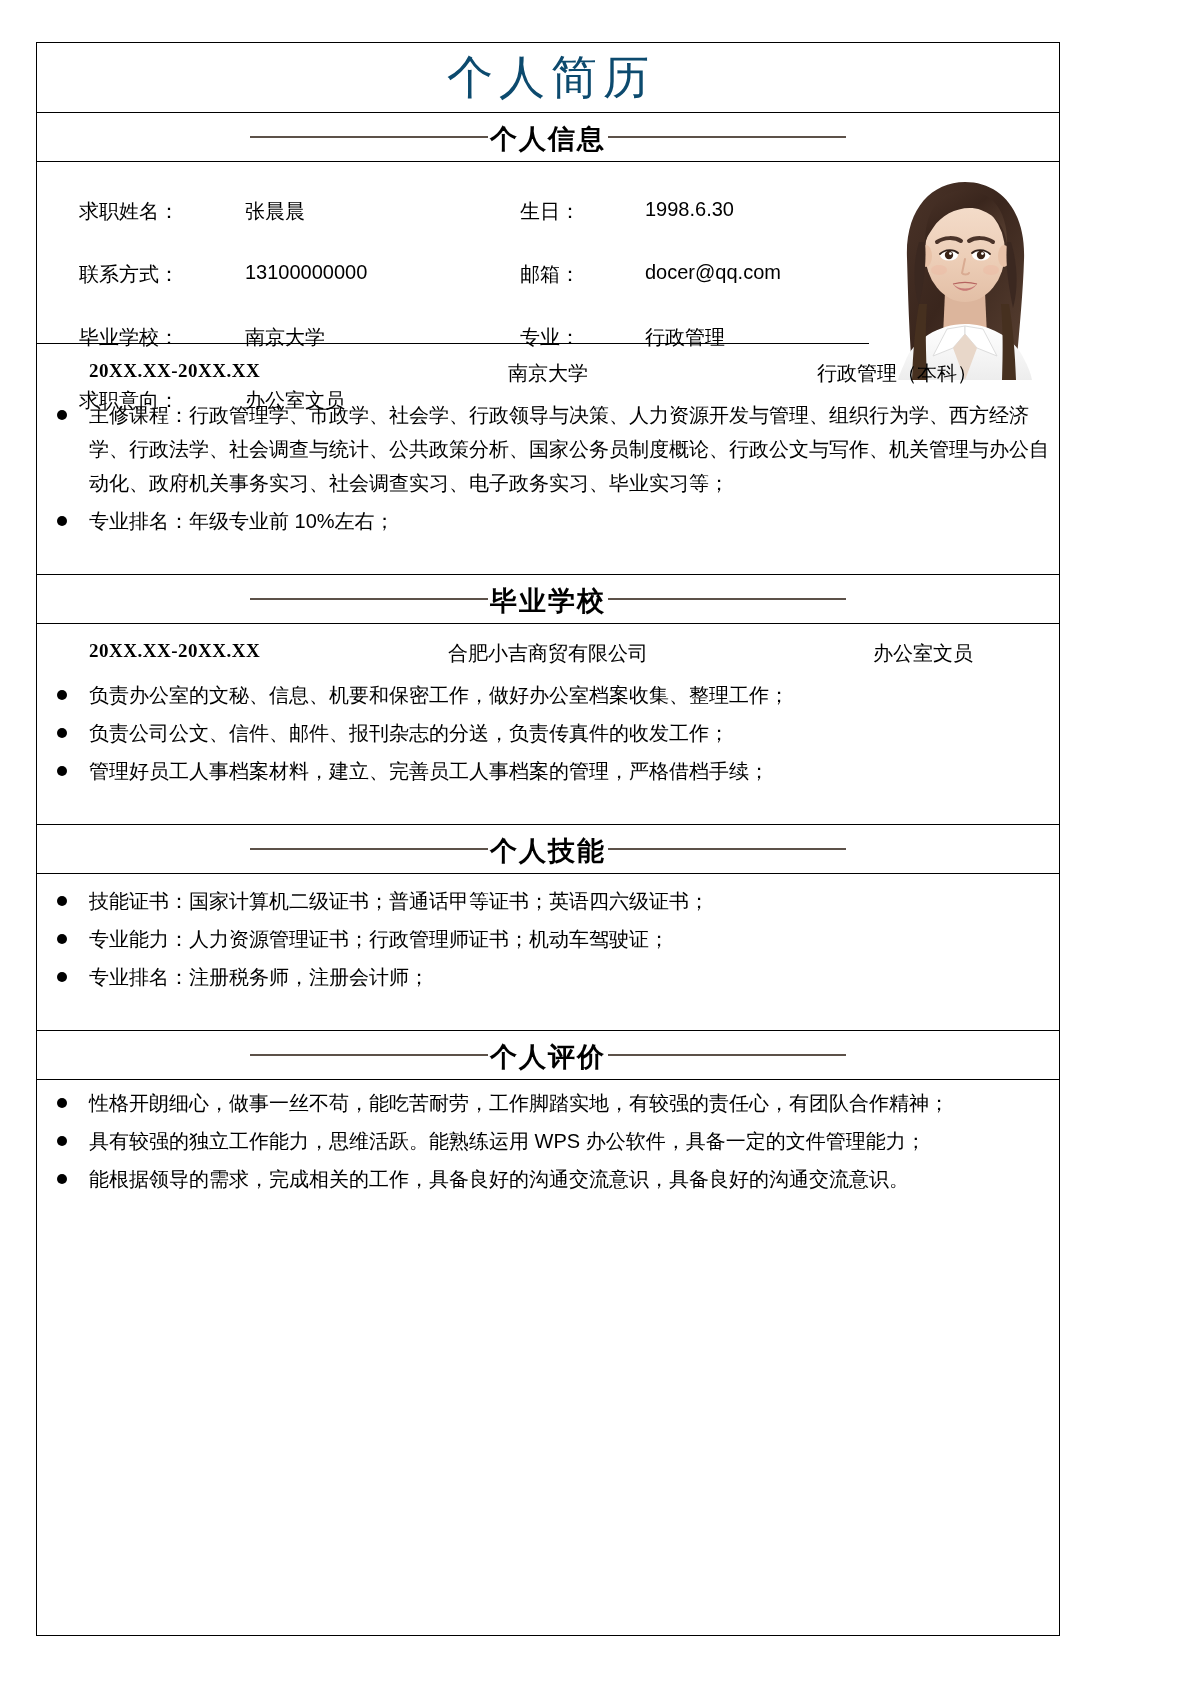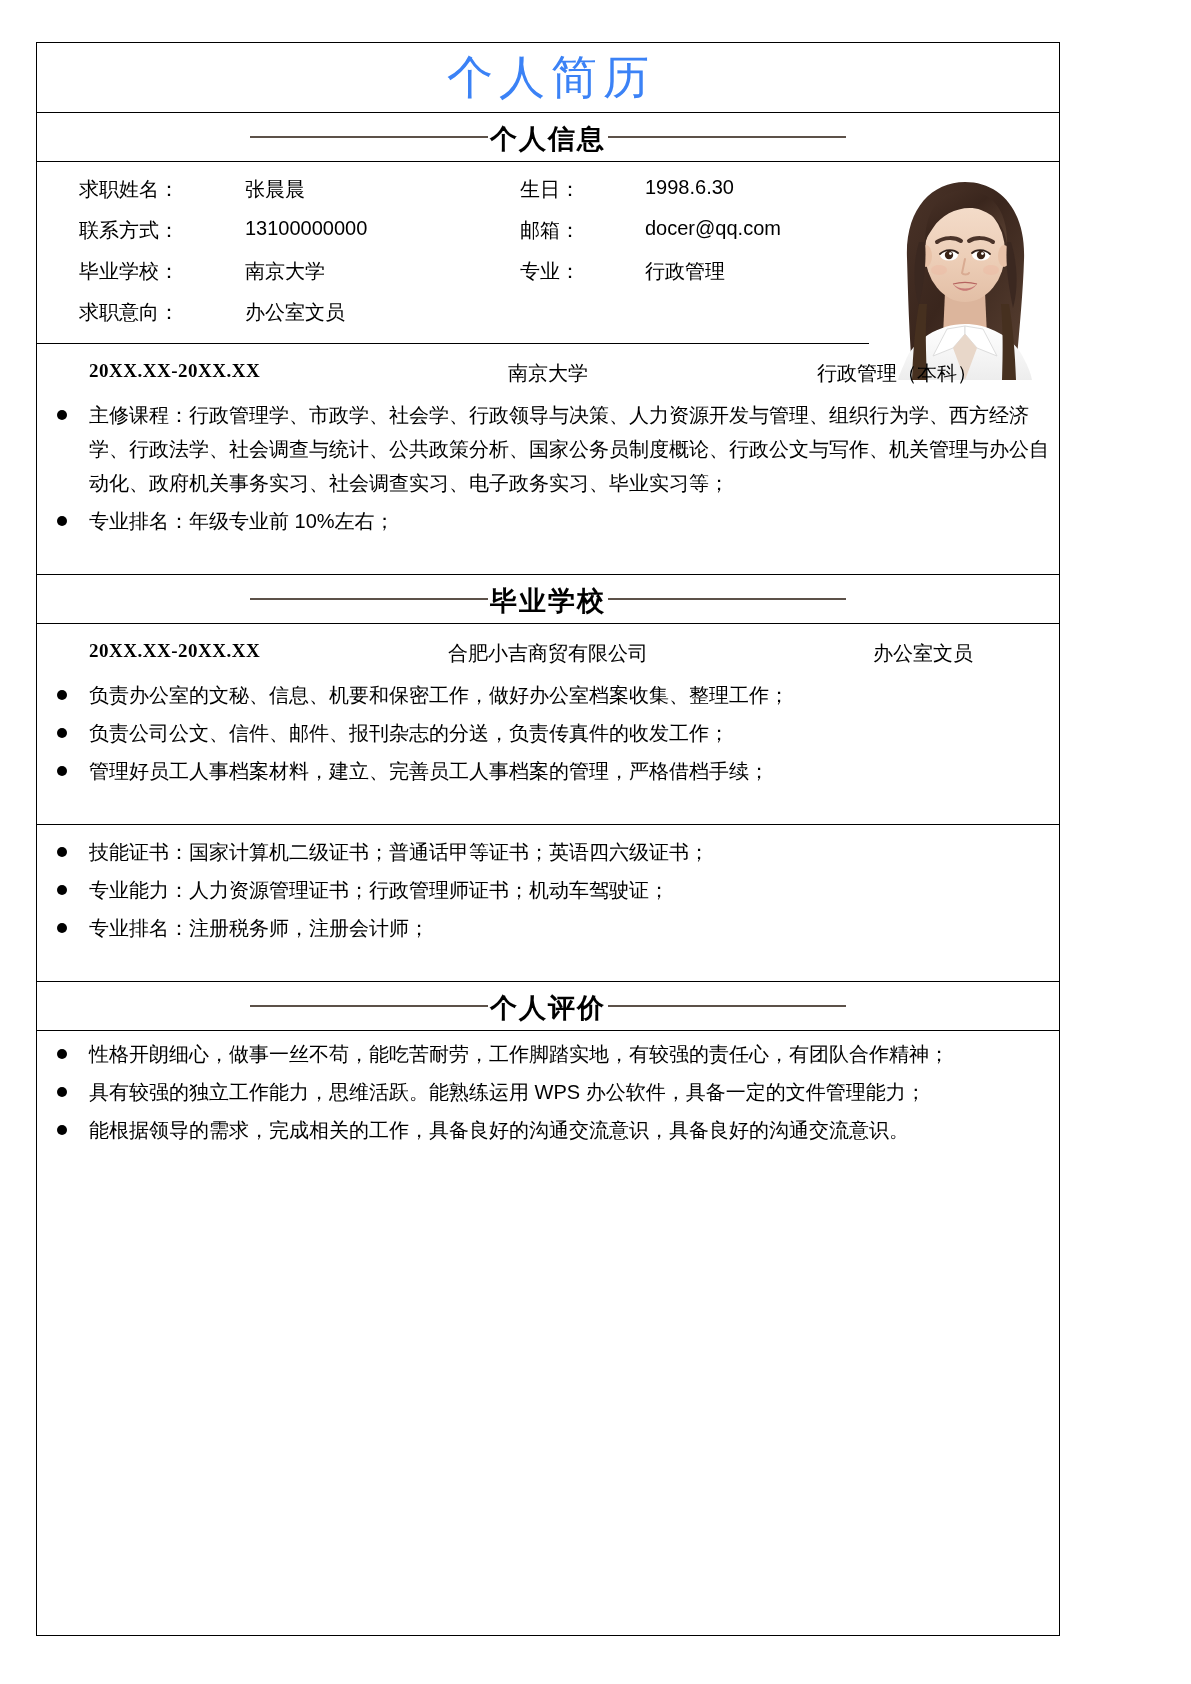--- a/index.html
+++ b/index.html
@@ -46,21 +46,21 @@
     height: 70px;
     display: flex;
     align-items: center;
     justify-content: center;
   }
   .doc-title-text {
     font-family: "Liberation Serif", "DejaVu Serif", serif;
     font-size: 46px;
     letter-spacing: 6px;
     line-height: 1;
-    color: #3b82f6;
+    color: #0c4a6e;
     padding-left: 6px;
   }
 
   
   .section-bar {
     height: 49px;
     display: flex;
     align-items: center;
     justify-content: center;
   }
@@ -95,21 +95,21 @@
   .info-grid {
     position: absolute;
     left: 0; top: 0;
     width: 840px;
     padding: 14px 0 0 0;
   }
   .lbl-a { position: absolute; left: 42px; font-size: 20px; white-space: nowrap; }
   .val-a { position: absolute; left: 208px; font-size: 20px; white-space: nowrap; }
   .lbl-b { position: absolute; left: 483px; font-size: 20px; white-space: nowrap; }
   .val-b { position: absolute; left: 608px; font-size: 20px; white-space: nowrap; }
-  .info-row-abs { position: relative; height: 41px; }
+  .info-row-abs { position: relative; height: 41px; margin-top: 22px; }
 
   .photo {
     position: absolute;
     right: 0;
     top: 4px;
     width: 190px;
     height: 214px;
     overflow: hidden;
     background: #ffffff;
   }
@@ -331,20 +331,27 @@
           <span class="dot"></span>
           <span class="bullet-text">负责公司公文、信件、邮件、报刊杂志的分送，负责传真件的收发工作；</span>
         </div>
         <div class="bullet">
           <span class="dot"></span>
           <span class="bullet-text">管理好员工人事档案材料，建立、完善员工人事档案的管理，严格借档手续；</span>
         </div>
       </div>
     </div>
 
+    <div class="row section-bar">
+      <div class="section-inner">
+        <span class="section-rule"></span>
+        <span class="section-title">个人技能</span>
+        <span class="section-rule"></span>
+      </div>
+    </div>
 
     <div class="row block-pad-sm">
       <div class="bullets">
         <div class="bullet">
           <span class="dot"></span>
           <span class="bullet-text">技能证书：国家计算机二级证书；普通话甲等证书；英语四六级证书；</span>
         </div>
         <div class="bullet">
           <span class="dot"></span>
           <span class="bullet-text">专业能力：人力资源管理证书；行政管理师证书；机动车驾驶证；</span>

